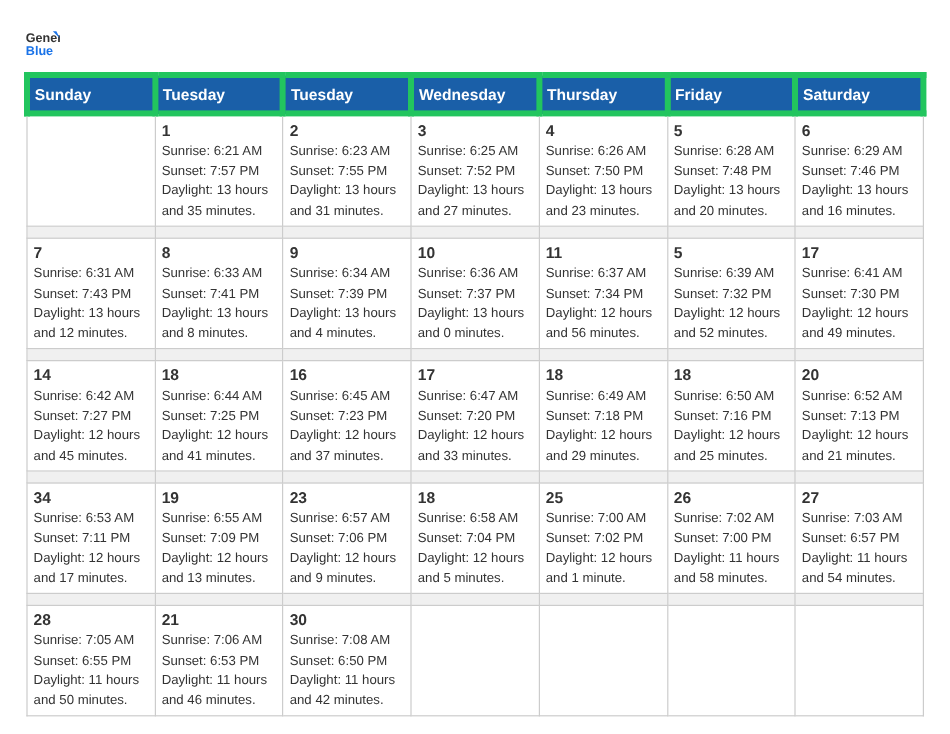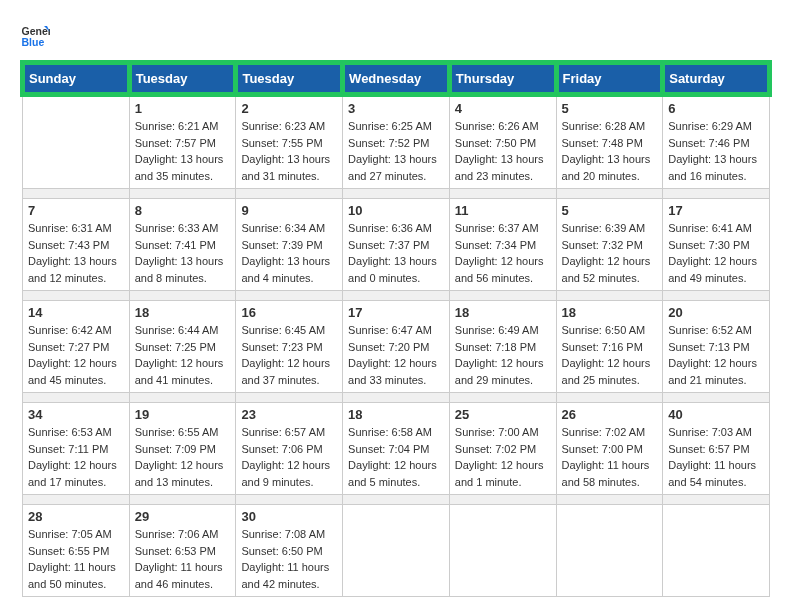--- a/index.html
+++ b/index.html
@@ -246,40 +246,40 @@
         </td>
         <td>
           <div class="day-num">25</div>
           <div class="day-detail">Sunrise: 7:00 AM<br>Sunset: 7:02 PM<br>Daylight: 12 hours and 1 minute.</div>
         </td>
         <td>
           <div class="day-num">26</div>
           <div class="day-detail">Sunrise: 7:02 AM<br>Sunset: 7:00 PM<br>Daylight: 11 hours and 58 minutes.</div>
         </td>
         <td>
-          <div class="day-num">40</div>
+          <div class="day-num">27</div>
           <div class="day-detail">Sunrise: 7:03 AM<br>Sunset: 6:57 PM<br>Daylight: 11 hours and 54 minutes.</div>
         </td>
       </tr>
       <tr class="empty-row">
         <td></td>
         <td></td>
         <td></td>
         <td></td>
         <td></td>
         <td></td>
         <td></td>
       </tr>
       <tr>
         <td>
           <div class="day-num">28</div>
           <div class="day-detail">Sunrise: 7:05 AM<br>Sunset: 6:55 PM<br>Daylight: 11 hours and 50 minutes.</div>
         </td>
         <td>
-          <div class="day-num">29</div>
+          <div class="day-num">21</div>
           <div class="day-detail">Sunrise: 7:06 AM<br>Sunset: 6:53 PM<br>Daylight: 11 hours and 46 minutes.</div>
         </td>
         <td>
           <div class="day-num">30</div>
           <div class="day-detail">Sunrise: 7:08 AM<br>Sunset: 6:50 PM<br>Daylight: 11 hours and 42 minutes.</div>
         </td>
         <td></td>
         <td></td>
         <td></td>
         <td></td>

